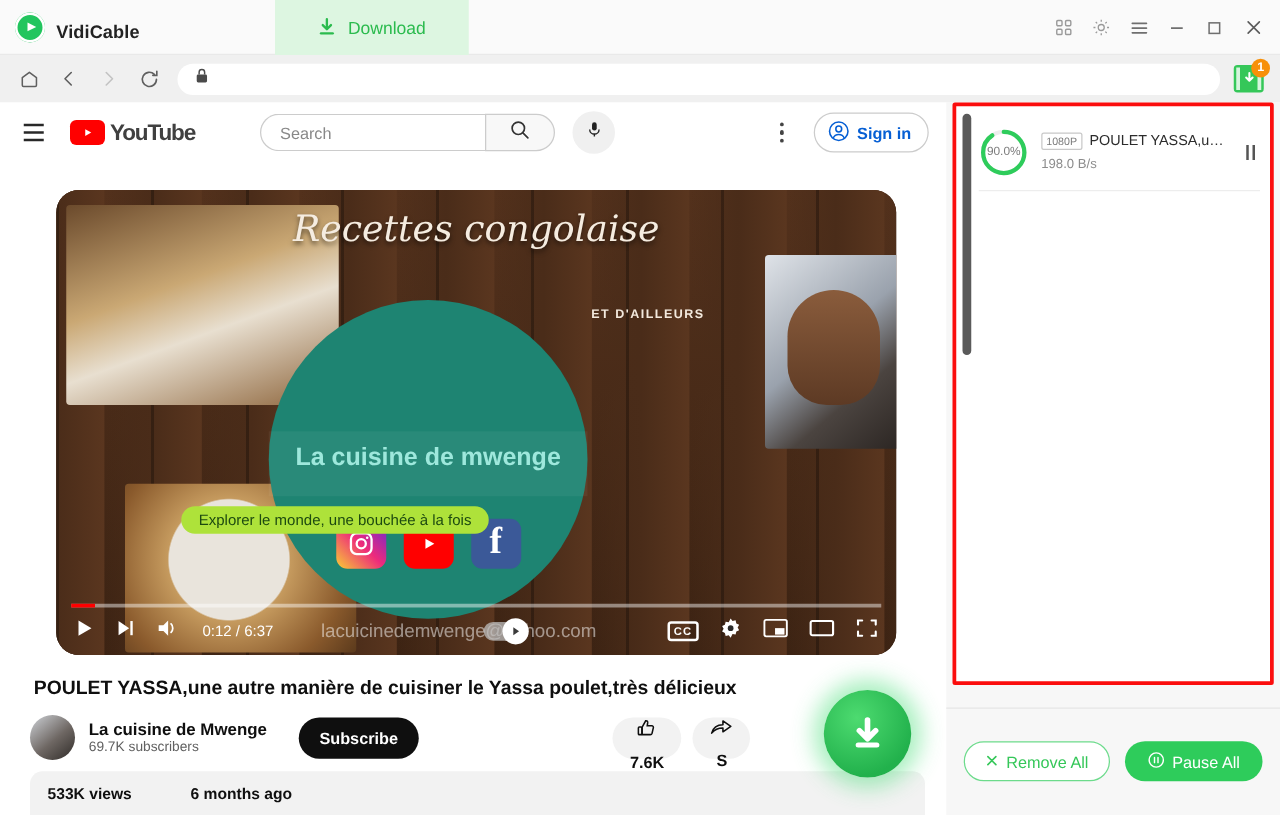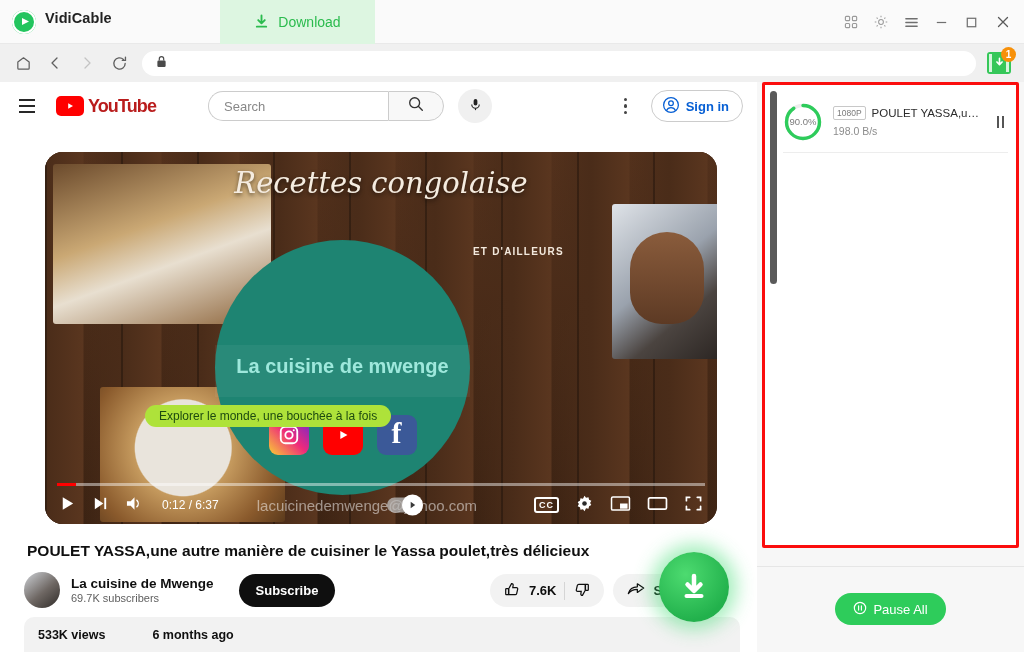--- a/index.html
+++ b/index.html
@@ -9,21 +9,21 @@
     background: #fff; overflow: hidden;
   }
   #app { position: relative; width: 1024px; height: 652px; background: #fff; }
 
   
   .titlebar {
     position: absolute; top: 0; left: 0; width: 1024px; height: 44px;
     background: #fafafa; border-bottom: 1px solid #e9e9e9;
     display: flex; align-items: center;
   }
-  .brand { display: flex; align-items: flex-start; gap: 9px; padding-left: 12px; width: 220px; }
+  .brand { display: flex; align-items: flex-end; gap: 9px; padding-left: 12px; width: 220px; }
   .brand-logo {
     width: 24px; height: 24px; border-radius: 50%;
     background: #22c55e; display: flex; align-items: center; justify-content: center;
     box-shadow: inset 0 0 0 2px #fff;
   }
   .brand-logo svg { display: block; }
   .brand-name { font-size: 14.5px; font-weight: bold; color: #222; letter-spacing: .1px; }
 
   .tabs { display: flex; align-items: center; height: 44px; }
   .tab {
@@ -62,21 +62,21 @@
 
   
   .ytpage { position: absolute; top: 82px; left: 0; width: 757px; height: 570px; background: #fff; overflow: hidden; }
   .ythead { height: 48px; display: flex; align-items: center; padding: 0 10px; gap: 10px; }
   .yt-burger { width: 34px; height: 34px; display: flex; flex-direction: column;
     align-items: center; justify-content: center; gap: 4px; }
   .yt-burger i { width: 16px; height: 2px; background: #282828; display: block; }
   .yt-logo { display: flex; align-items: center; gap: 4px; margin-left: 2px; }
   .yt-play { width: 28px; height: 20px; background: #f00; border-radius: 5px;
     display: flex; align-items: center; justify-content: center; }
-  .yt-word { font-size: 18px; font-weight: bold; color: #b91c1c; letter-spacing: -0.9px; }
+  .yt-word { font-size: 18px; font-weight: bold; color: #404040; letter-spacing: -0.9px; }
   .yt-search { display: flex; align-items: center; margin-left: 42px; }
   .yt-sbox { width: 180px; height: 30px; border: 1px solid #ccc; border-right: none;
     border-radius: 16px 0 0 16px; display: flex; align-items: center; padding-left: 15px; }
   .yt-sbox span { font-size: 13px; color: #888; }
   .yt-sbtn { width: 56px; height: 30px; border: 1px solid #ccc; border-radius: 0 16px 16px 0;
     background: #f8f8f8; display: flex; align-items: center; justify-content: center; }
   .yt-mic { width: 34px; height: 34px; border-radius: 50%; background: #f0f0f0;
     display: flex; align-items: center; justify-content: center; margin-left: 14px; }
   .yt-right { margin-left: auto; display: flex; align-items: center; gap: 12px; padding-right: 4px; }
   .yt-dots { width: 26px; height: 30px; display: flex; flex-direction: column;
@@ -144,21 +144,21 @@
   .vtitle { position: absolute; left: 27px; top: 542px; font-size: 15.5px; font-weight: bold; color: #0f0f0f; }
   .chrow { position: absolute; left: 24px; top: 572px; display: flex; align-items: center; gap: 11px; }
   .avatar { width: 36px; height: 36px; border-radius: 50%; overflow: hidden;
     background: linear-gradient(140deg,#cfd3d8,#6e6763 55%,#2e2a27); }
   .chname { font-size: 13.5px; font-weight: bold; color: #0f0f0f; line-height: 1.25; }
   .chsubs { font-size: 11px; color: #606060; }
   .subscribe { margin-left: 14px; height: 33px; border-radius: 17px; background: #0f0f0f; color: #fff;
     font-size: 13px; font-weight: bold; display: flex; align-items: center; padding: 0 17px; }
   .actions { position: absolute; left: 490px; top: 574px; display: flex; align-items: center; gap: 9px; }
   .pill { height: 33px; border-radius: 17px; background: #f2f2f2; display: flex; align-items: center;
-    gap: 8px; padding: 0 14px; font-size: 13px; font-weight: bold; color: #0f0f0f; }
+    gap: 8px; padding: 0 14px; font-size: 13px; font-weight: bold; color: #0f0f0f; flex-direction: column; }
   .pill .divider { width: 1px; height: 18px; background: #d5d5d5; }
   .metabox { position: absolute; left: 24px; top: 617px; width: 716px; height: 36px;
     background: #f2f2f2; border-radius: 10px 10px 0 0; display: flex; align-items: center; padding: 0 14px; gap: 37px; }
   .metatext { font-size: 12.5px; font-weight: bold; color: #0f0f0f; }
 
   
   .fab { position: absolute; left: 659px; top: 552px; width: 70px; height: 70px; border-radius: 50%;
     background: radial-gradient(circle at 38% 32%, #4ddb70, #22b14c 72%);
     display: flex; align-items: center; justify-content: center;
     box-shadow: 0 0 18px 8px rgba(60,220,110,.45); }
@@ -511,20 +511,28 @@
           <div class="dspeed">198.0 B/s</div>
         </div>
         <div class="pausebtn">
             <i></i>
             <i></i>
           </div>
       </div>
     </div>
     <div class="sep"></div>
     <div class="panel-foot">
+      <div class="btn-out">
+        <span>
+          <svg width="11" height="11" viewBox="0 0 12 12" stroke="#35c759" stroke-width="1.4" stroke-linecap="round">
+              <path d="M2.5 2.5l7 7M9.5 2.5l-7 7"></path>
+            </svg>
+        </span>
+        <span>Remove All</span>
+      </div>
       <div class="btn-fill">
         <span>
           <svg width="14" height="14" viewBox="0 0 16 16" fill="none" stroke="#fff" stroke-width="1.3">
               <circle cx="8" cy="8" r="6.5"></circle>
               <path d="M6.4 5.6v4.8M9.6 5.6v4.8" stroke-linecap="round"></path>
             </svg>
         </span>
         <span>Pause All</span>
       </div>
     </div>

